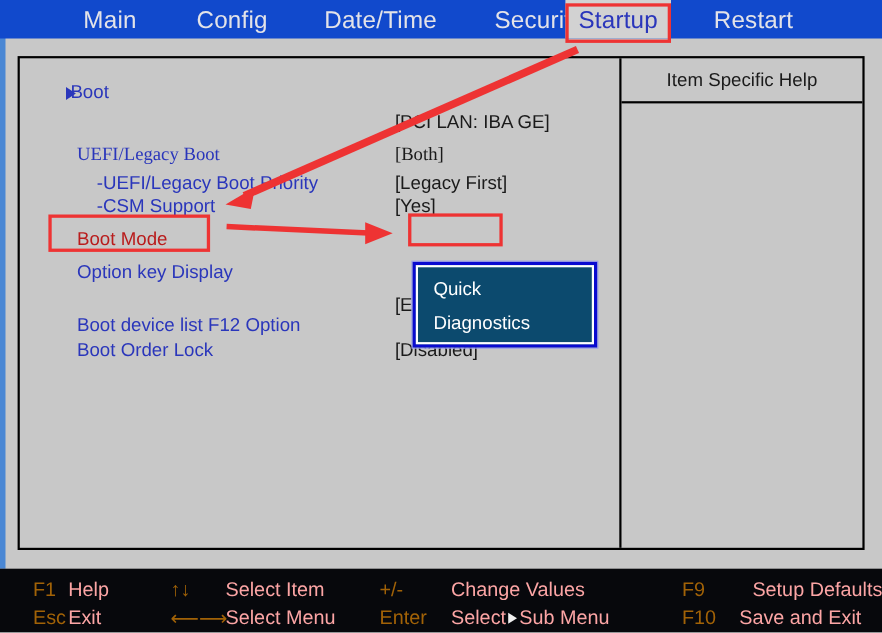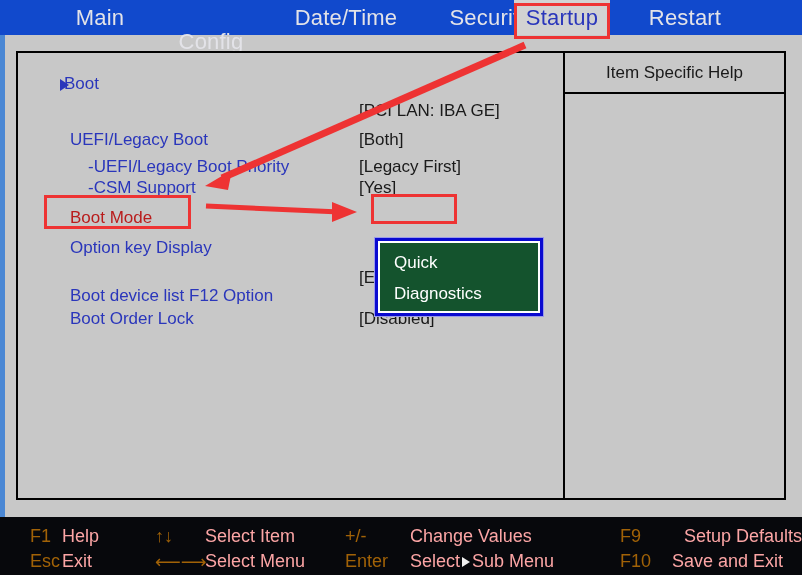--- a/index.html
+++ b/index.html
@@ -90,21 +90,21 @@
     border-left: 9px solid #2a36bb;
     border-top: 6px solid transparent;
     border-bottom: 6px solid transparent;
   }
 
   
   #dropdown {
     position: absolute;
     left: 357px; top: 185px;
     width: 168px; height: 78px;
-    background: #14532d;
+    background: #0c4a6e;
     border: 3px solid #0a0ad0;
     outline: 1px solid #9a9aea;
   }
   #dropdown-inner {
     width: 100%; height: 100%;
     border: 2px solid #ffffff;
     padding-top: 4px;
   }
   .dd-opt {
     color: #ffffff;
@@ -176,21 +176,21 @@
 <body>
 
 <div id="screen">
 
   <div id="left-rail"></div>
 
   <div id="menubar">
       <div class="tab" style="left: 52px; width: 96px;">
         <span>Main</span>
       </div>
-      <div class="tab" style="left: 158px; width: 106px; margin-top: 24px;">
+      <div class="tab" style="left: 158px; width: 106px;">
         <span>Config</span>
       </div>
       <div class="tab" style="left: 276px; width: 140px;">
         <span>Date/Time</span>
       </div>
       <div class="tab" style="left: 432px; width: 116px;">
         <span>Security</span>
       </div>
       <div class="tab active" style="left: 514px; width: 96px;">
         <span>Startup</span>
@@ -205,21 +205,21 @@
     <div id="vdivider"></div>
 
     <div id="settings">
         <div class="row" style="top: 18px;">
           <div id="boot-arrow"></div>
           <div class="label" style="left: 46px;">Boot</div>
         </div>
         <div class="row" style="top: 45px;">
           <div class="value">[PCI LAN: IBA GE]</div>
         </div>
-        <div class="row" style="top: 74px;">
+        <div class="row" style="top: 74px; font-family: Liberation Serif, serif;">
           <div class="label" style="left: 52px;">UEFI/Legacy Boot</div>
           <div class="value">[Both]</div>
         </div>
         <div class="row" style="top: 101px;">
           <div class="label" style="left: 70px;">-UEFI/Legacy Boot Priority</div>
           <div class="value">[Legacy First]</div>
         </div>
         <div class="row" style="top: 122px;">
           <div class="label" style="left: 70px;">-CSM Support</div>
           <div class="value">[Yes]</div>

